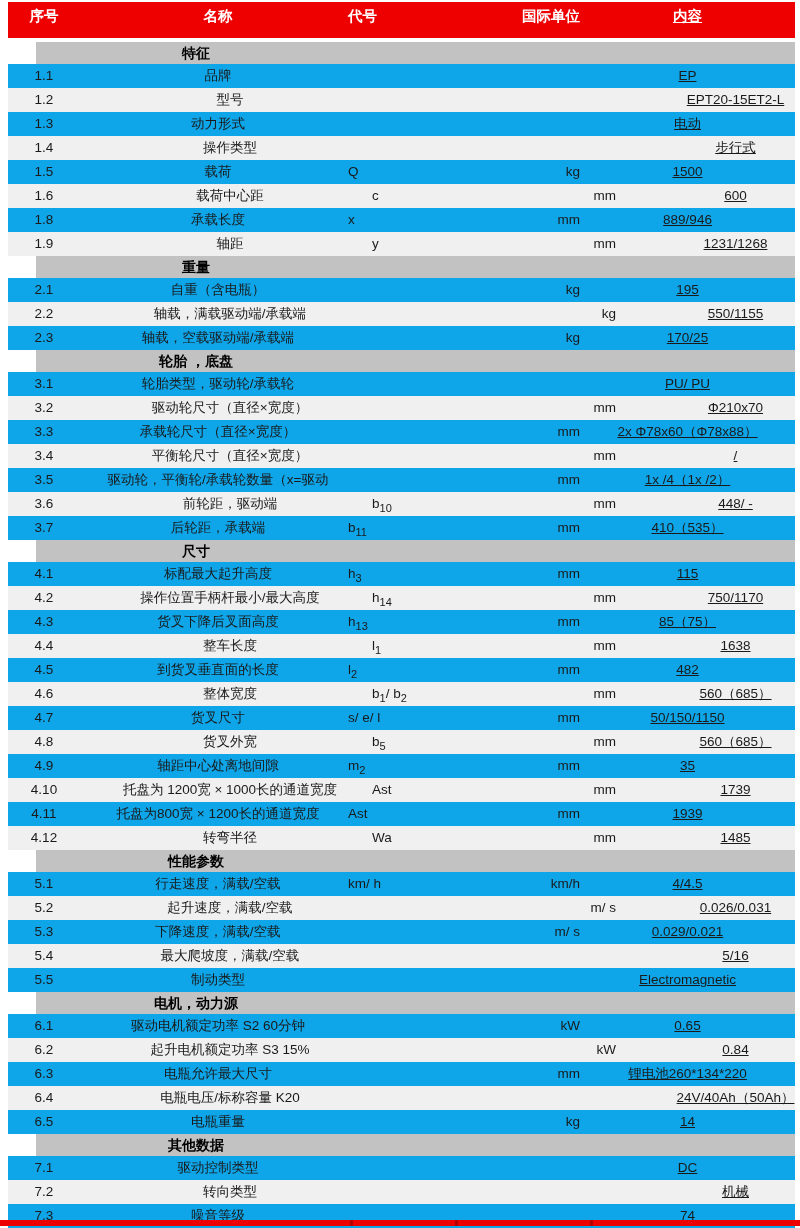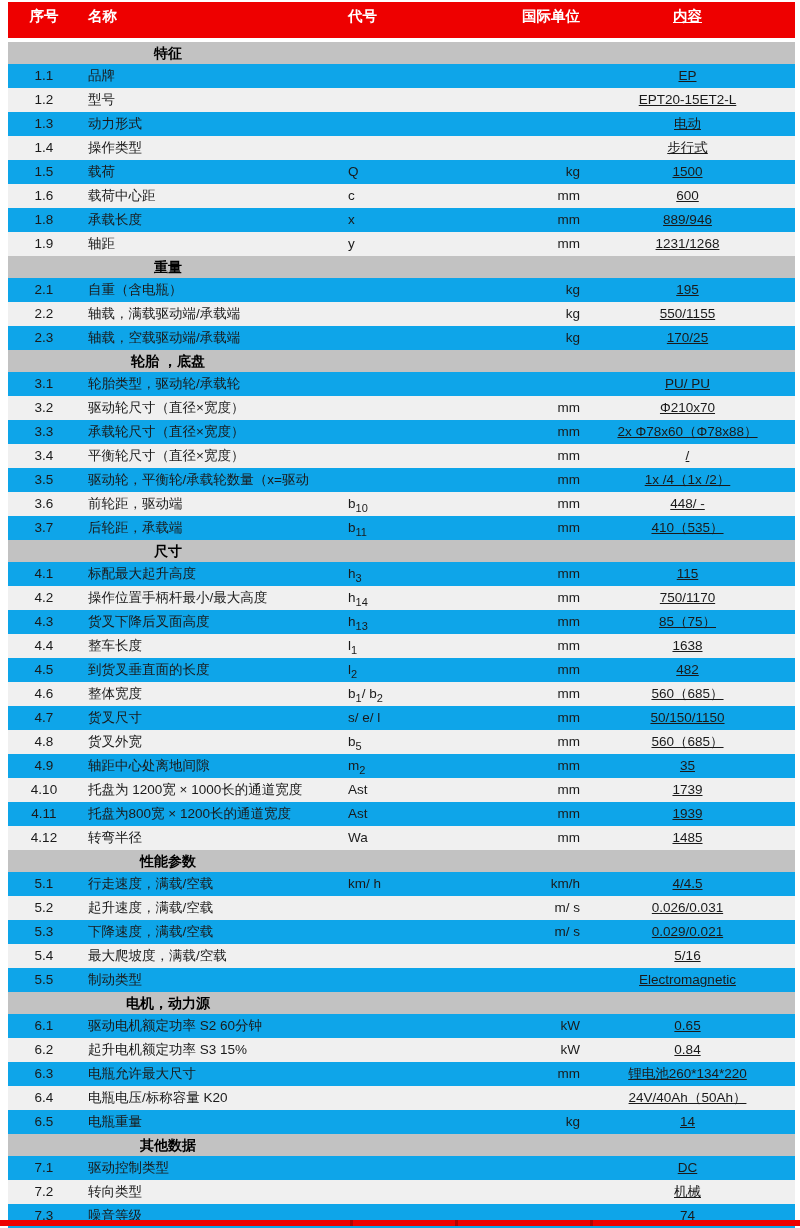--- a/index.html
+++ b/index.html
@@ -35,36 +35,37 @@
     font-size:14.5px;
     margin-bottom:4px;
   }
   .row{
     display:flex;
     height:24px;
     line-height:24px;
     font-size:13.5px;
     background:#0ea5e9;
   }
-  .row.stripe{background:var(--stripe-bg);}
+  .row.stripe{background:var(--stripe-bg);gap:12px;}
   .section-band{
     height:22px;
     line-height:22px;
     background:var(--section-bg);
+    margin-left:28px;
   }
   .section-band .section-title{
     display:inline-block;
     width:320px;
     text-align:center;
     font-weight:bold;
     font-size:14px;
     color:#000;
   }
   .c-no   {width:72px; text-align:center; flex:none;}
-  .c-name {width:268px; text-align:left; padding-left:8px; flex:none; white-space:nowrap; overflow:hidden;}
+  .c-name {width:268px; text-align:center; padding-left:8px; flex:none; white-space:nowrap; overflow:hidden;}
   .c-code {width:110px; flex:none;}
   .c-unit {width:122px; text-align:right; flex:none;}
   .c-value{width:215px; text-align:center; flex:none; white-space:nowrap;text-decoration:underline;}
   sub{font-size:11px; line-height:0;}
   .bottom-bar{
     position:absolute;
     left:0;top:1220px;
     width:800px;height:6px;
     background:var(--header-bg);
   }

